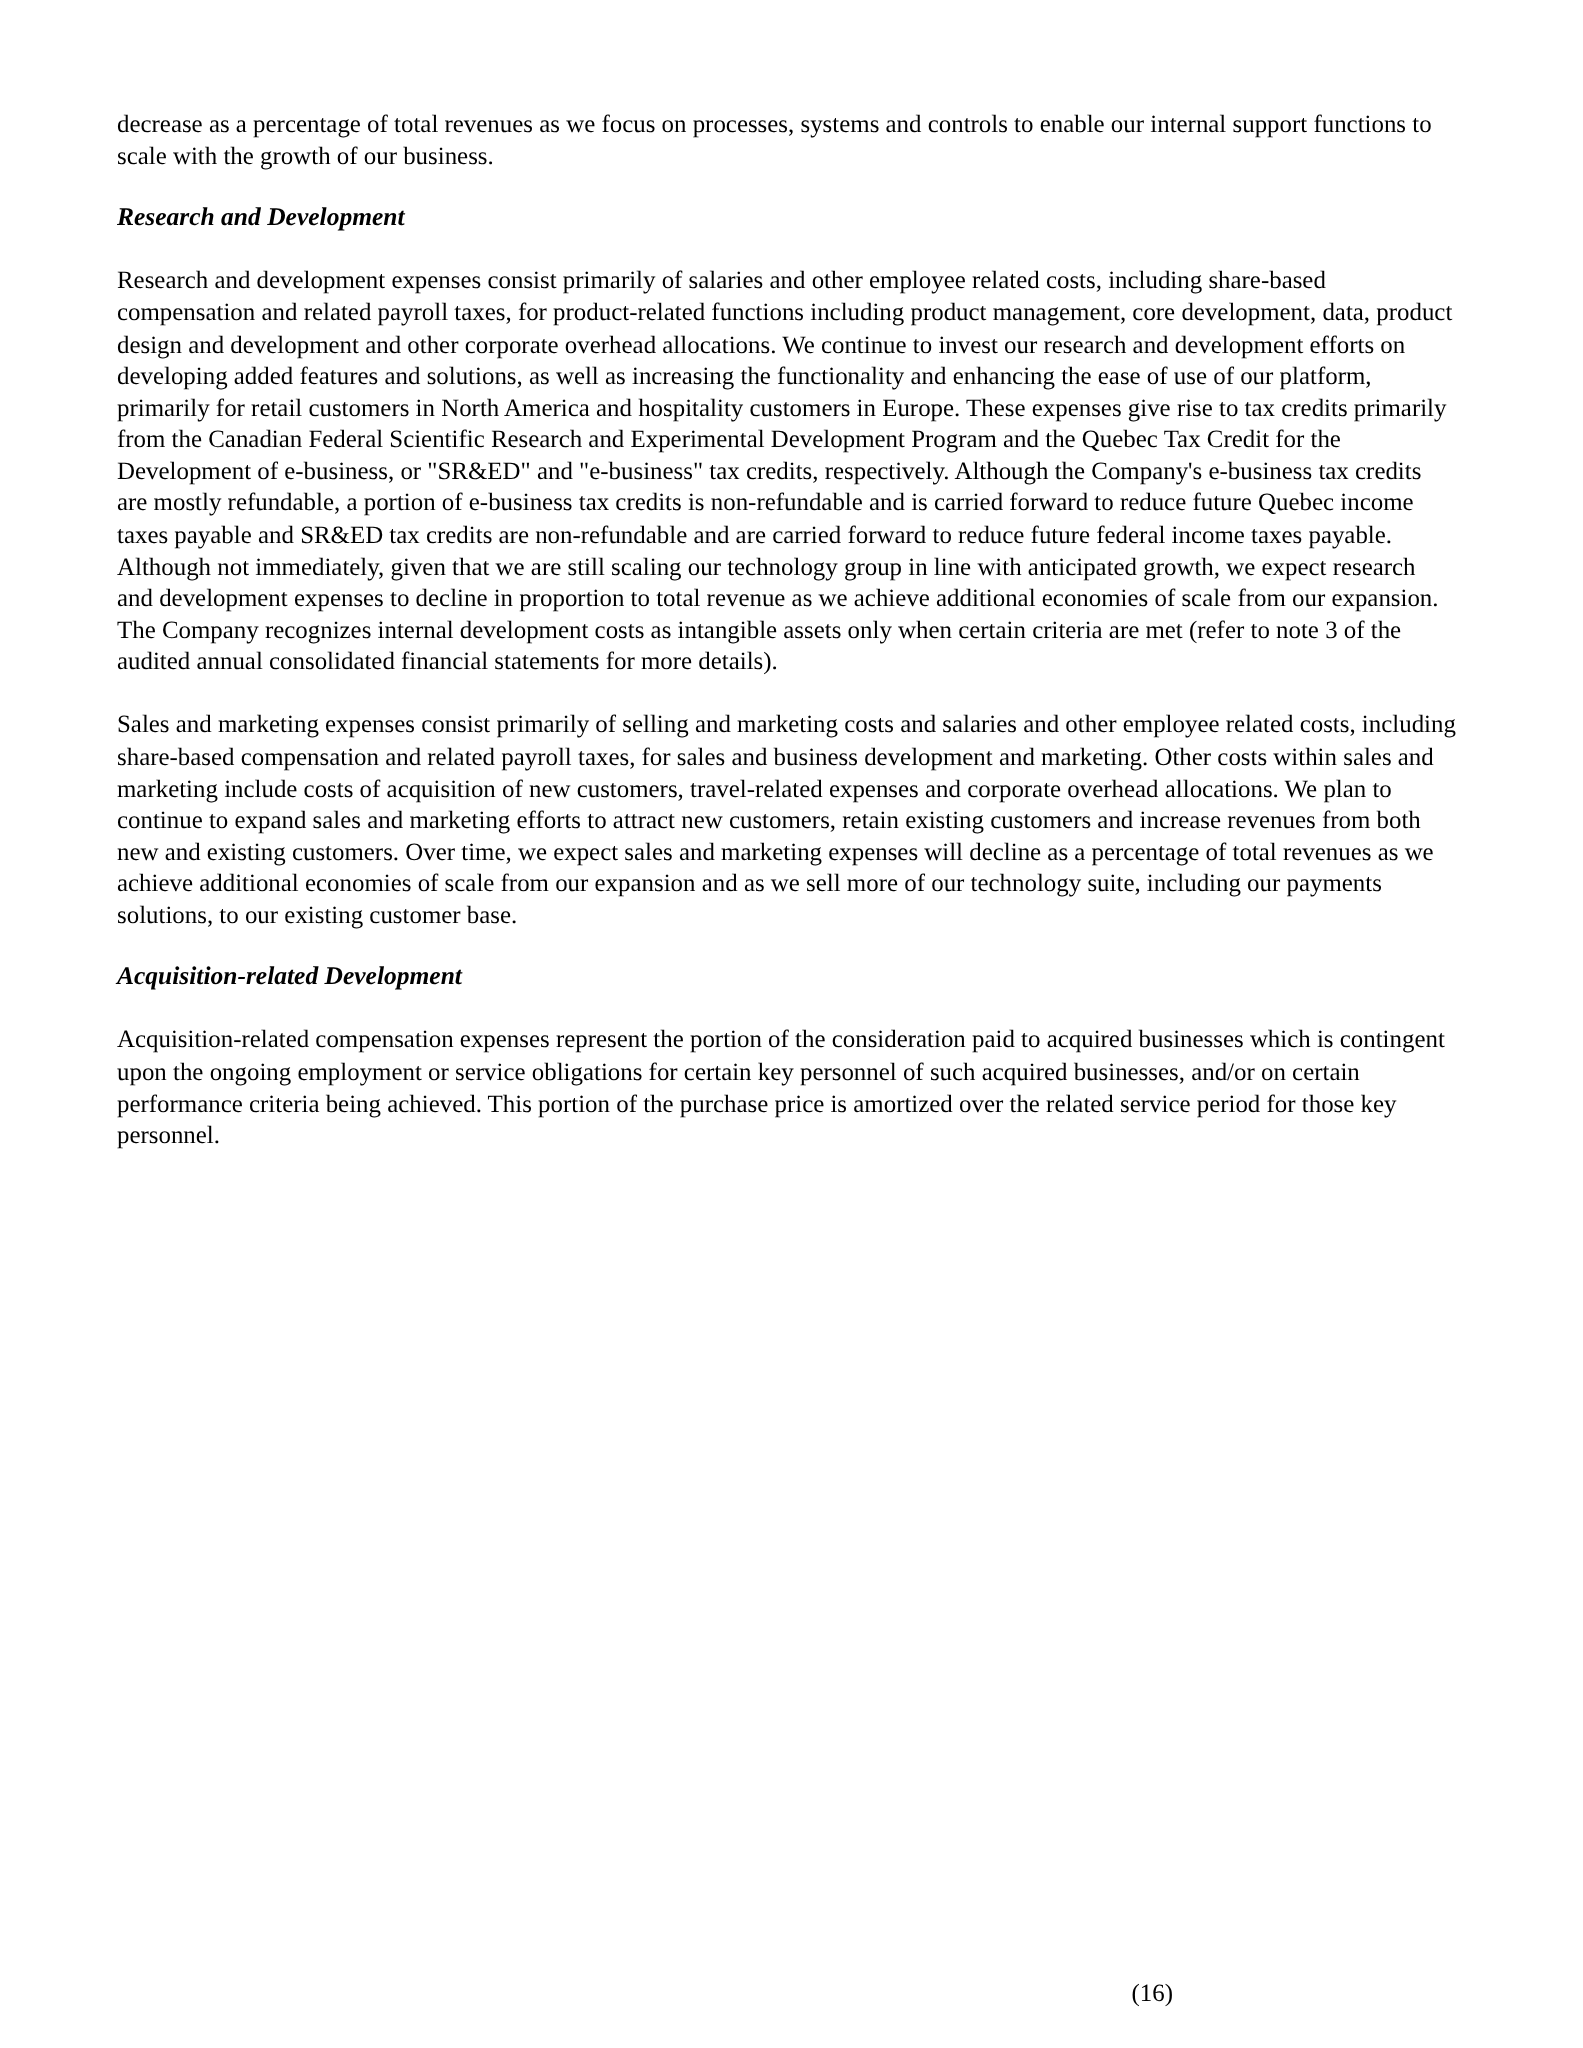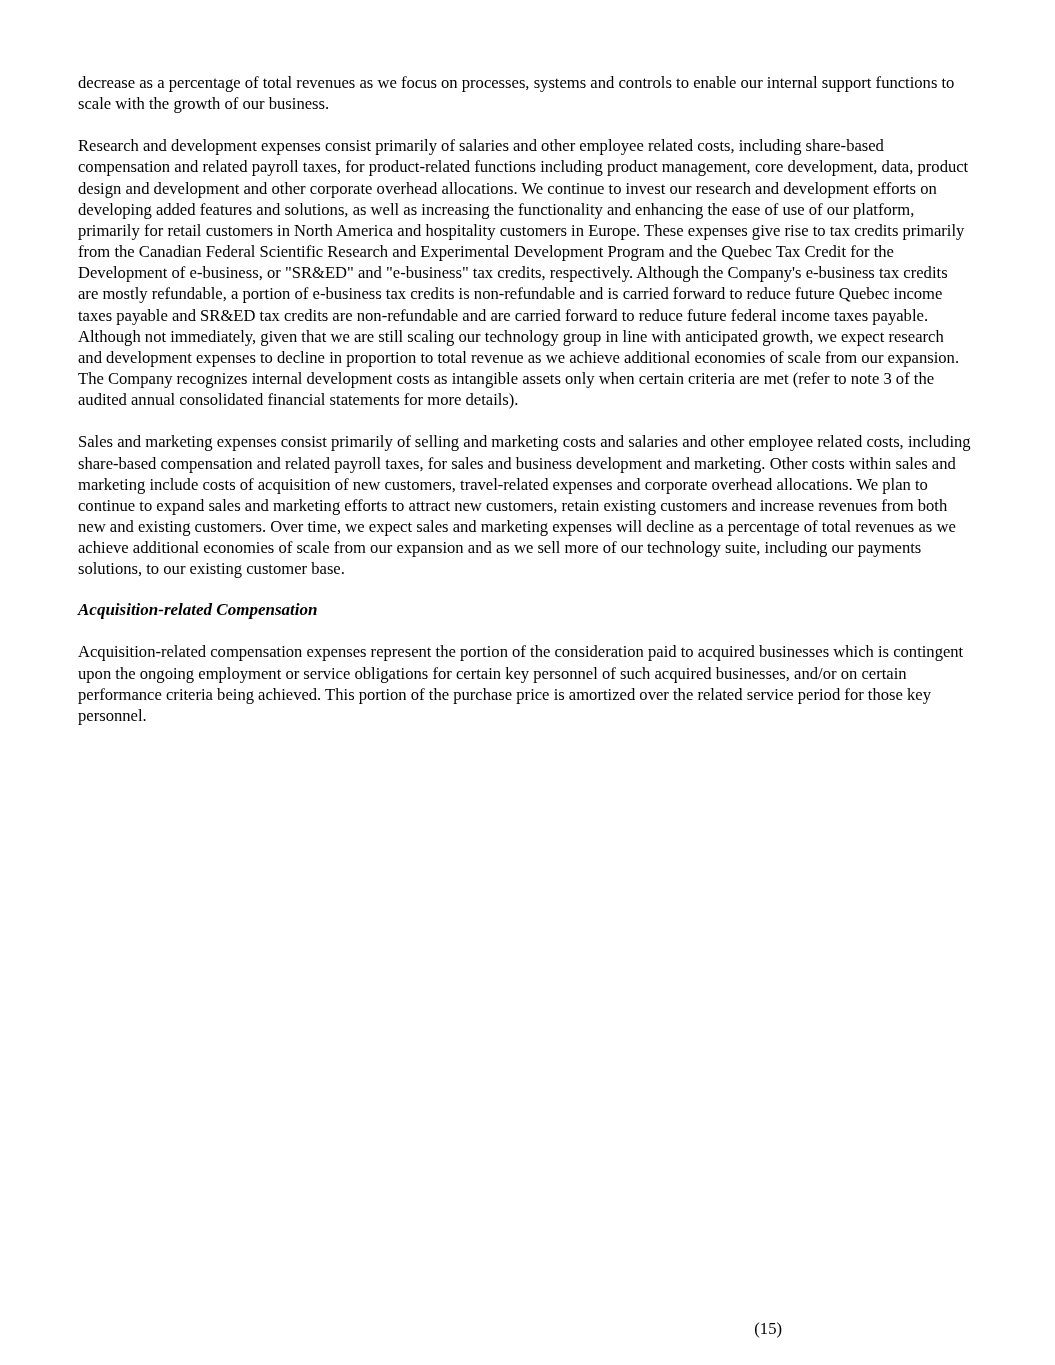--- a/index.html
+++ b/index.html
@@ -45,23 +45,24 @@
   }
 </style>
 </head>
 <body>
 
 <div class="page">
   <div class="content">
 
     <p class="para">decrease as a percentage of total revenues as we focus on processes, systems and controls to enable our internal support functions to scale with the growth of our business.</p>
 
+    <h2 class="heading">Research and Development</h2>
     <p class="para">Research and development expenses consist primarily of salaries and other employee related costs, including share-based compensation and related payroll taxes, for product-related functions including product management, core development, data, product design and development and other corporate overhead allocations. We continue to invest our research and development efforts on developing added features and solutions, as well as increasing the functionality and enhancing the ease of use of our platform, primarily for retail customers in North America and hospitality customers in Europe. These expenses give rise to tax credits primarily from the Canadian Federal Scientific Research and Experimental Development Program and the Quebec Tax Credit for the Development of e-business, or "SR&amp;ED" and "e-business" tax credits, respectively. Although the Company's e-business tax credits are mostly refundable, a portion of e-business tax credits is non-refundable and is carried forward to reduce future Quebec income taxes payable and SR&amp;ED tax credits are non-refundable and are carried forward to reduce future federal income taxes payable. Although not immediately, given that we are still scaling our technology group in line with anticipated growth, we expect research and development expenses to decline in proportion to total revenue as we achieve additional economies of scale from our expansion. The Company recognizes internal development costs as intangible assets only when certain criteria are met (refer to note 3 of the audited annual consolidated financial statements for more details).</p>
 
     <p class="para">Sales and marketing expenses consist primarily of selling and marketing costs and salaries and other employee related costs, including share-based compensation and related payroll taxes, for sales and business development and marketing. Other costs within sales and marketing include costs of acquisition of new customers, travel-related expenses and corporate overhead allocations. We plan to continue to expand sales and marketing efforts to attract new customers, retain existing customers and increase revenues from both new and existing customers. Over time, we expect sales and marketing expenses will decline as a percentage of total revenues as we achieve additional economies of scale from our expansion and as we sell more of our technology suite, including our payments solutions, to our existing customer base.</p>
 
-    <h2 class="heading">Acquisition-related Compensation</h2>
+    <h2 class="heading">Acquisition-related Development</h2>
     <p class="para">Acquisition-related compensation expenses represent the portion of the consideration paid to acquired businesses which is contingent upon the ongoing employment or service obligations for certain key personnel of such acquired businesses, and/or on certain performance criteria being achieved. This portion of the purchase price is amortized over the related service period for those key personnel.</p>
 
   </div>
 
-  <div class="page-number">(15)</div>
+  <div class="page-number">(16)</div>
 </div>
 
 </body></html>

